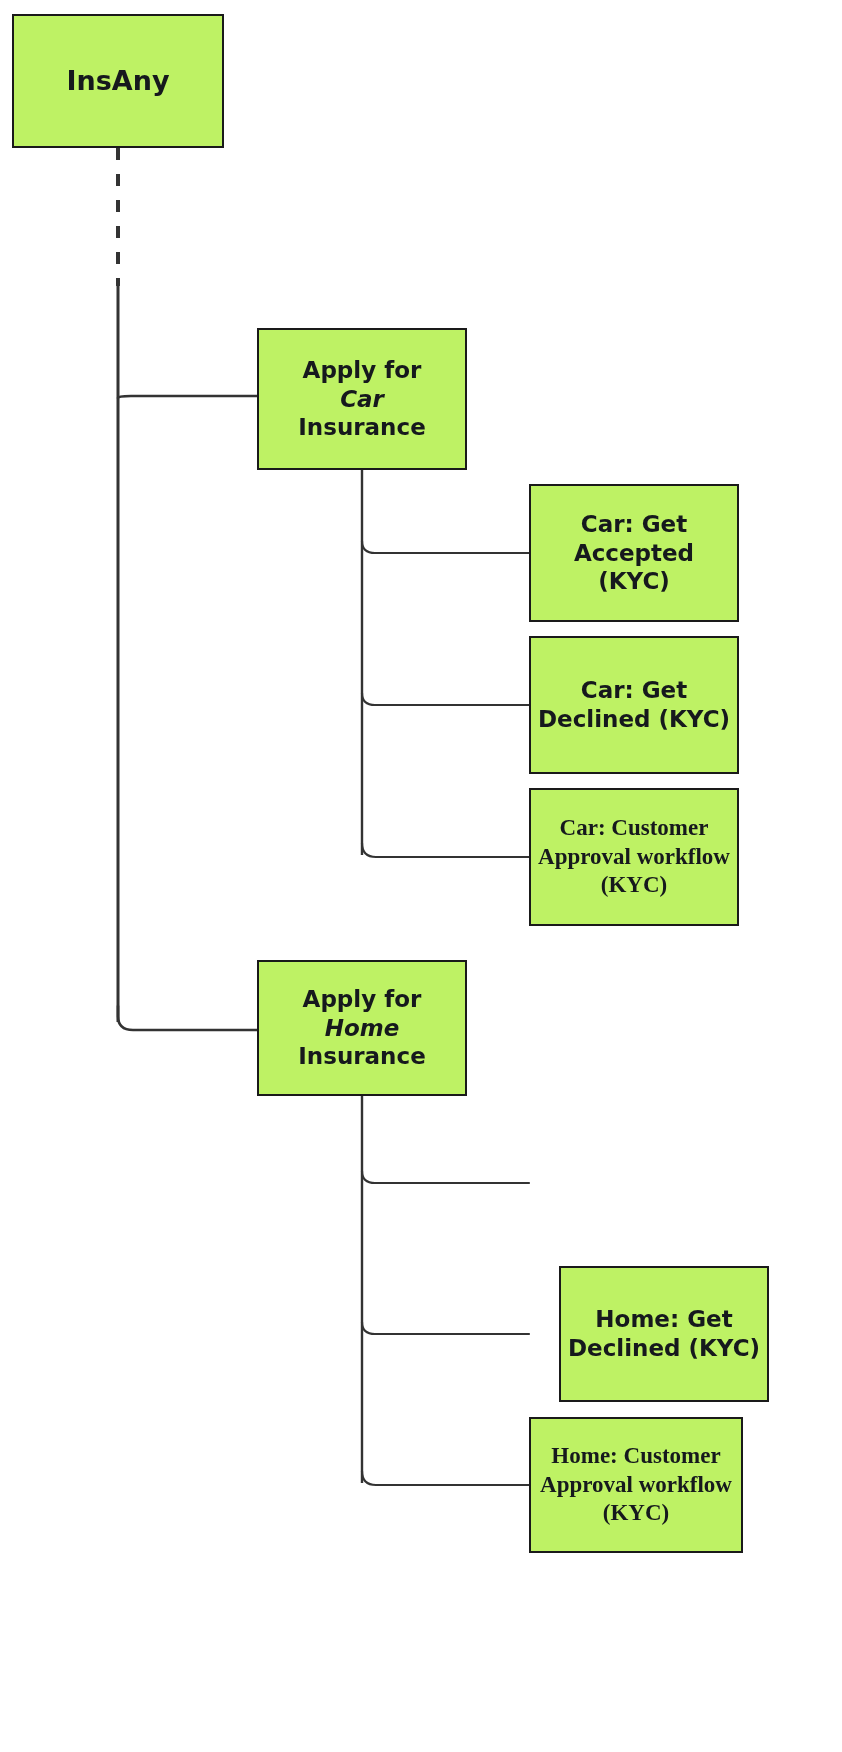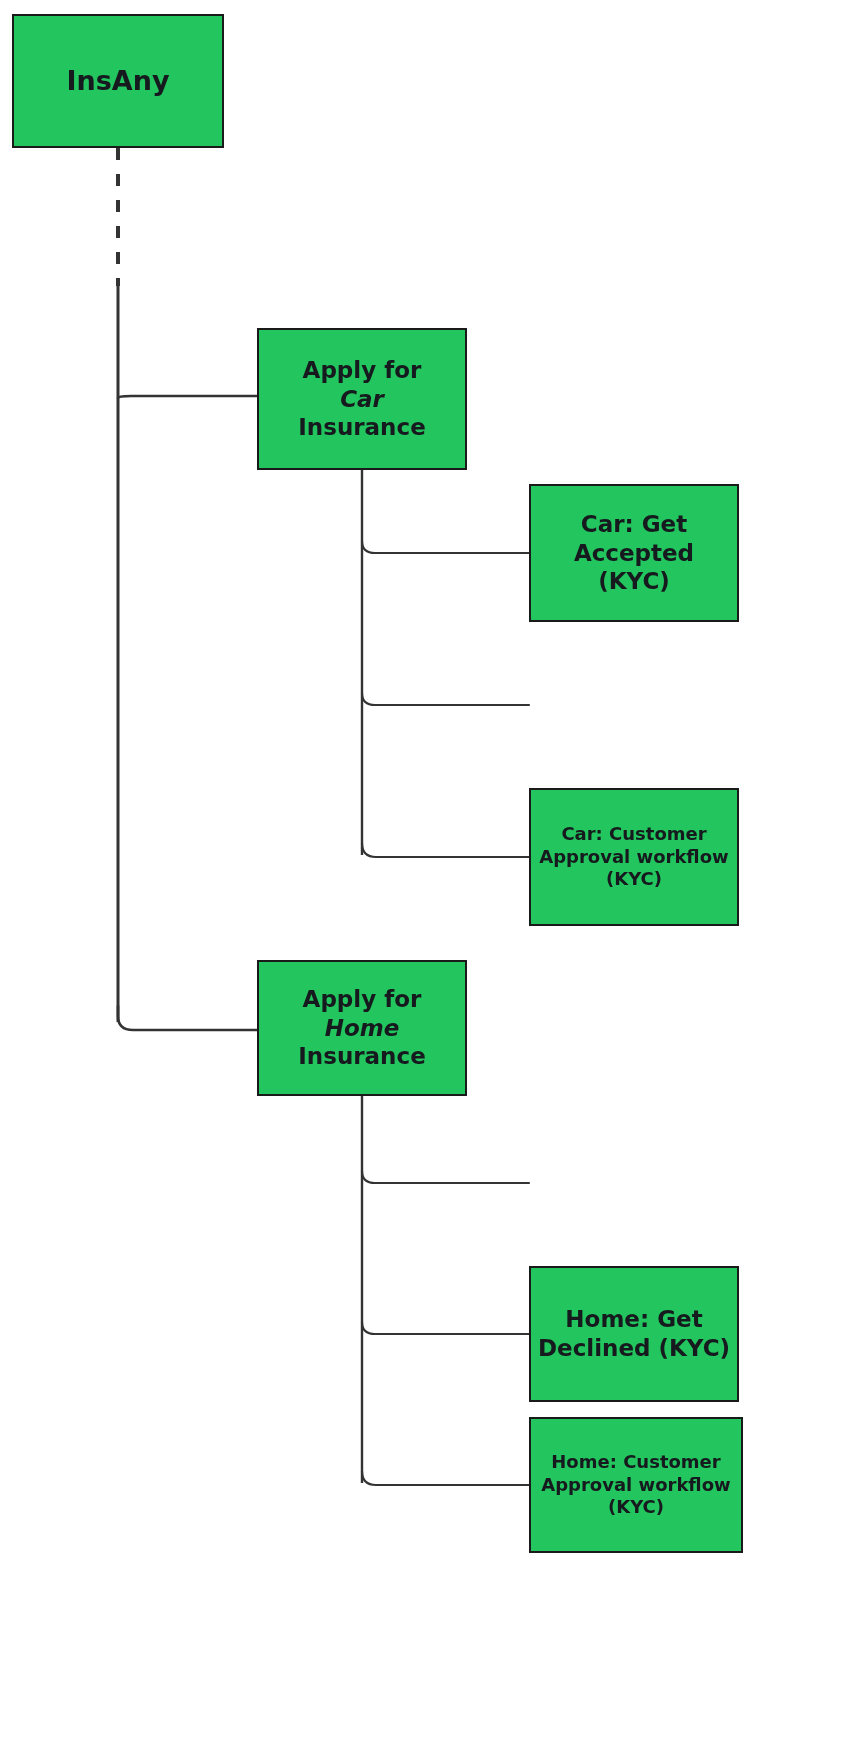--- a/index.html
+++ b/index.html
@@ -26,42 +26,42 @@
     position: absolute;
     left: 0;
     top: 0;
     width: 842px;
     height: 1752px;
     pointer-events: none;
   }
   .node {
     position: absolute;
     box-sizing: border-box;
-    background: #22c55e;
+    background: #bef264;
     border: 2.5px solid #1a1a1a;
     display: flex;
     align-items: center;
     justify-content: center;
     text-align: center;
     color: #16191d;
     font-weight: bold;
     line-height: 1.25;
     padding: 2px 6px;
   }
   .node-label {
     display: block;
     width: 100%;
   }
   .node-label .emph {
     font-style: italic;
   }
   
   .size-lg { font-size: 27px; }
   .size-md { font-size: 23px; }
-  .size-sm { font-size: 18px; }
+  .size-sm { font-size: 23px; font-family: Liberation Serif, serif; }
 </style>
 </head>
 <body>
 
 <div id="diagram-canvas">
 
   <svg id="edge-layer" viewBox="0 0 842 1752" width="842" height="1752" xmlns="http://www.w3.org/2000/svg">
 
     <path d="M 118,148 L 118,286" fill="none" stroke="#333333" stroke-width="4" stroke-dasharray="12 14" stroke-linecap="butt"></path>
 
@@ -93,35 +93,38 @@
       <span>Apply for</span><br>
       <span class="emph">Car</span><br>
       <span>Insurance</span>
     </span>
   </div>
 
   <div class="node size-md" id="node-car-accepted" style="left:529px; top:484px; width:210px; height:138px;">
     <span class="node-label">Car: Get Accepted (KYC)</span>
   </div>
 
+  <div class="node size-md" id="node-car-declined" style="left:529px; top:636px; width:210px; height:138px;">
+    <span class="node-label">Car: Get Declined (KYC)</span>
+  </div>
 
   <div class="node size-sm" id="node-car-approval" style="left:529px; top:788px; width:210px; height:138px;">
     <span class="node-label">Car: Customer Approval workflow (KYC)</span>
   </div>
 
   <div class="node size-md" id="node-apply-home" style="left:257px; top:960px; width:210px; height:136px;">
     <span class="node-label">
       <span>Apply for</span><br>
       <span class="emph">Home</span><br>
       <span>Insurance</span>
     </span>
   </div>
 
 
-  <div class="node size-md" id="node-home-declined" style="left:529px; top:1266px; width:210px; height:136px;">
+  <div class="node size-md" id="node-home-declined" style="left:559px; top:1266px; width:210px; height:136px;">
     <span class="node-label">Home: Get Declined (KYC)</span>
   </div>
 
   <div class="node size-sm" id="node-home-approval" style="left:529px; top:1417px; width:214px; height:136px;">
     <span class="node-label">Home: Customer Approval workflow (KYC)</span>
   </div>
 
 </div>
 
 </body></html>

